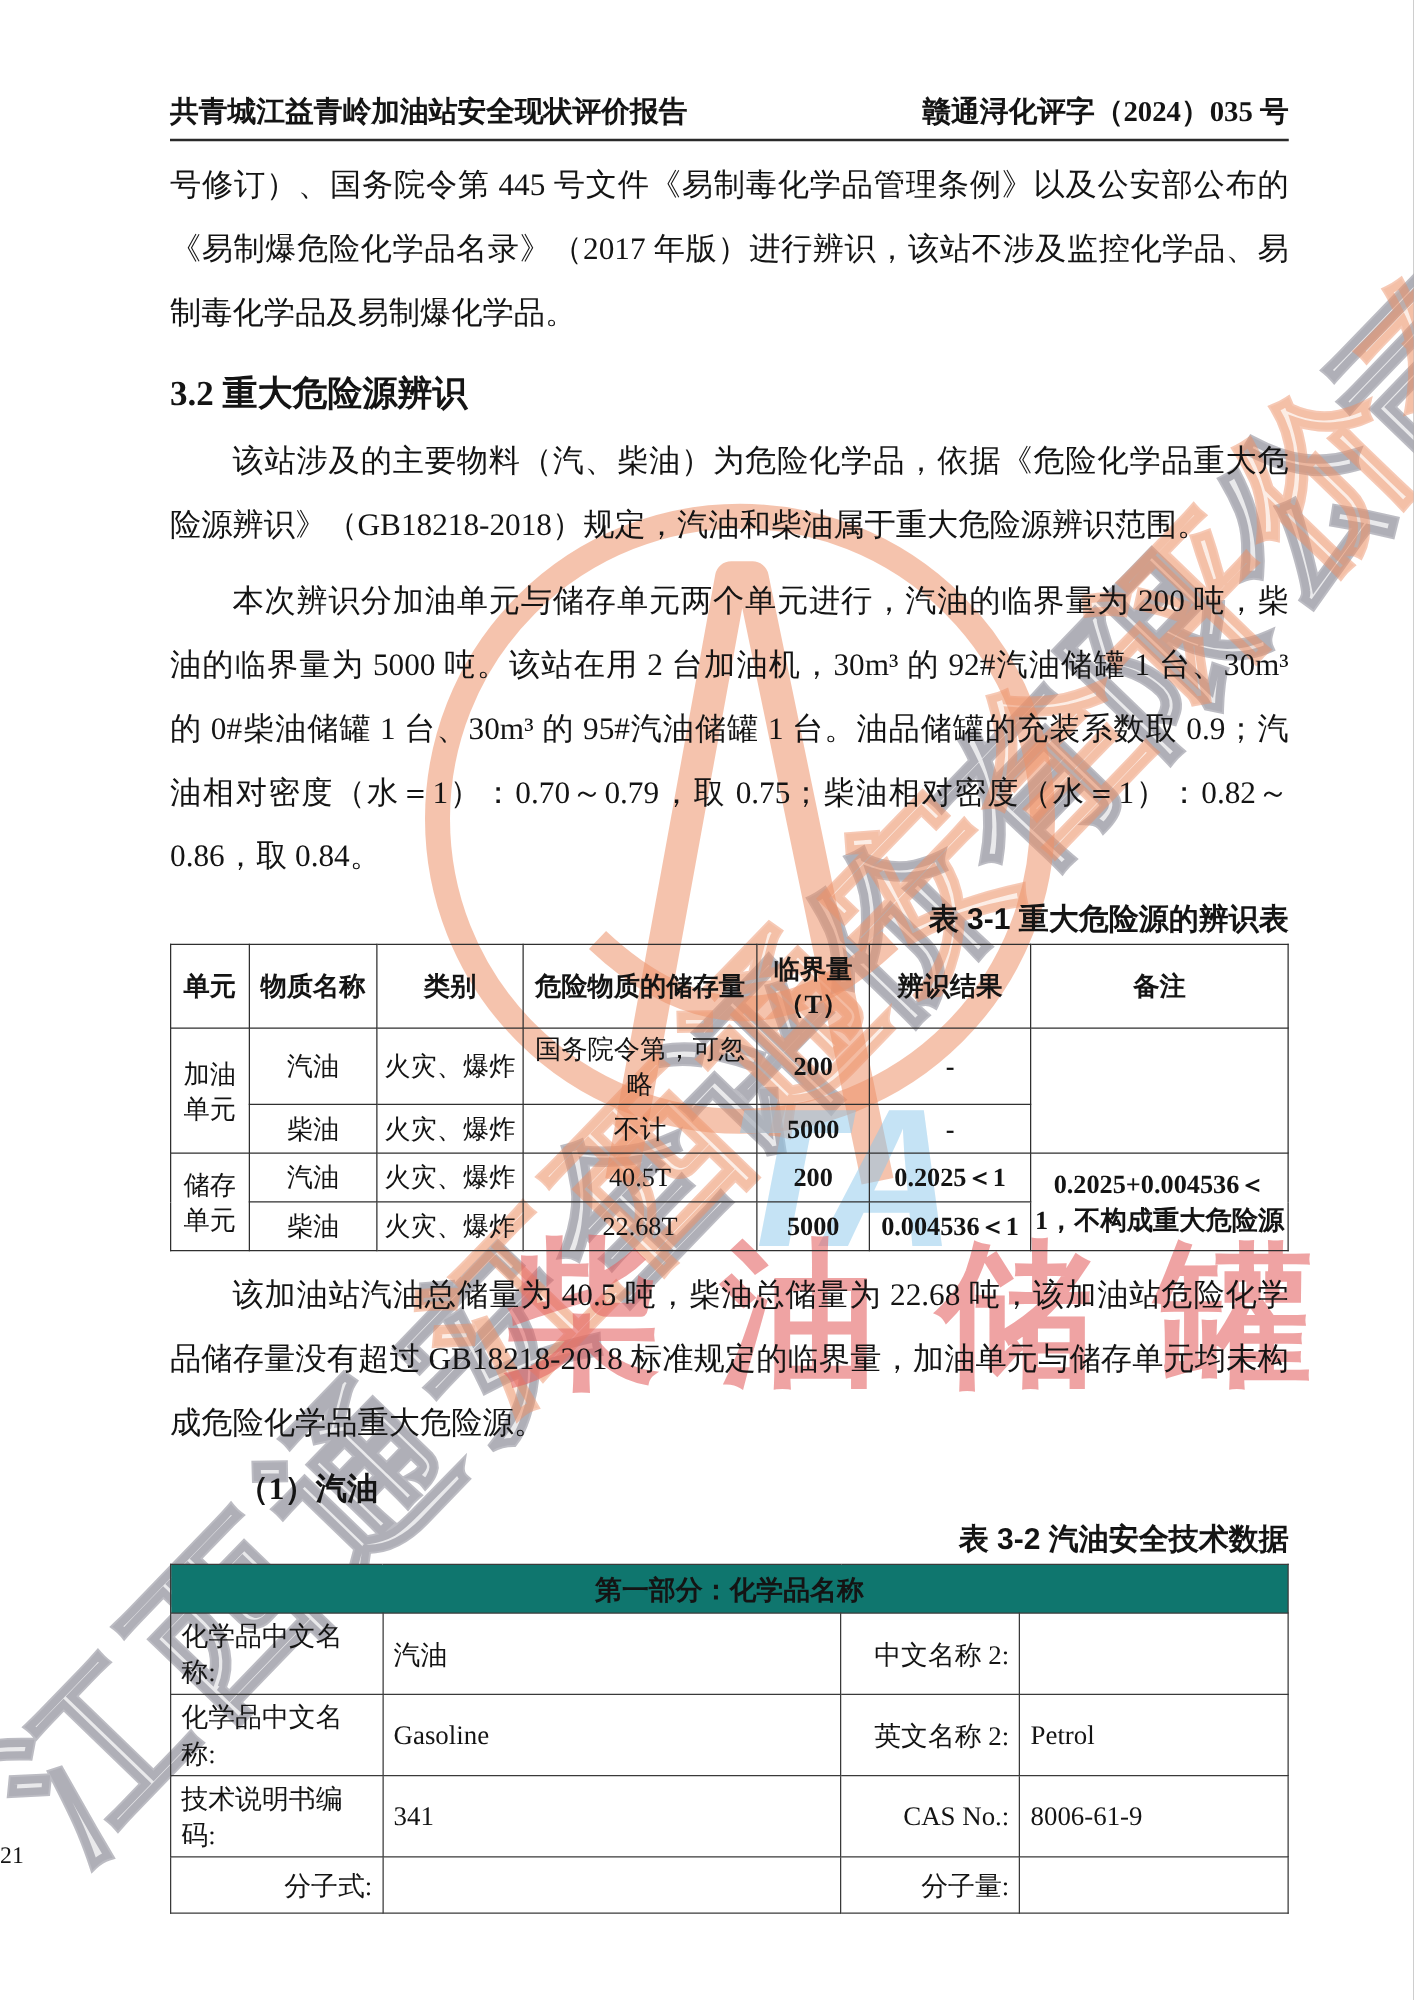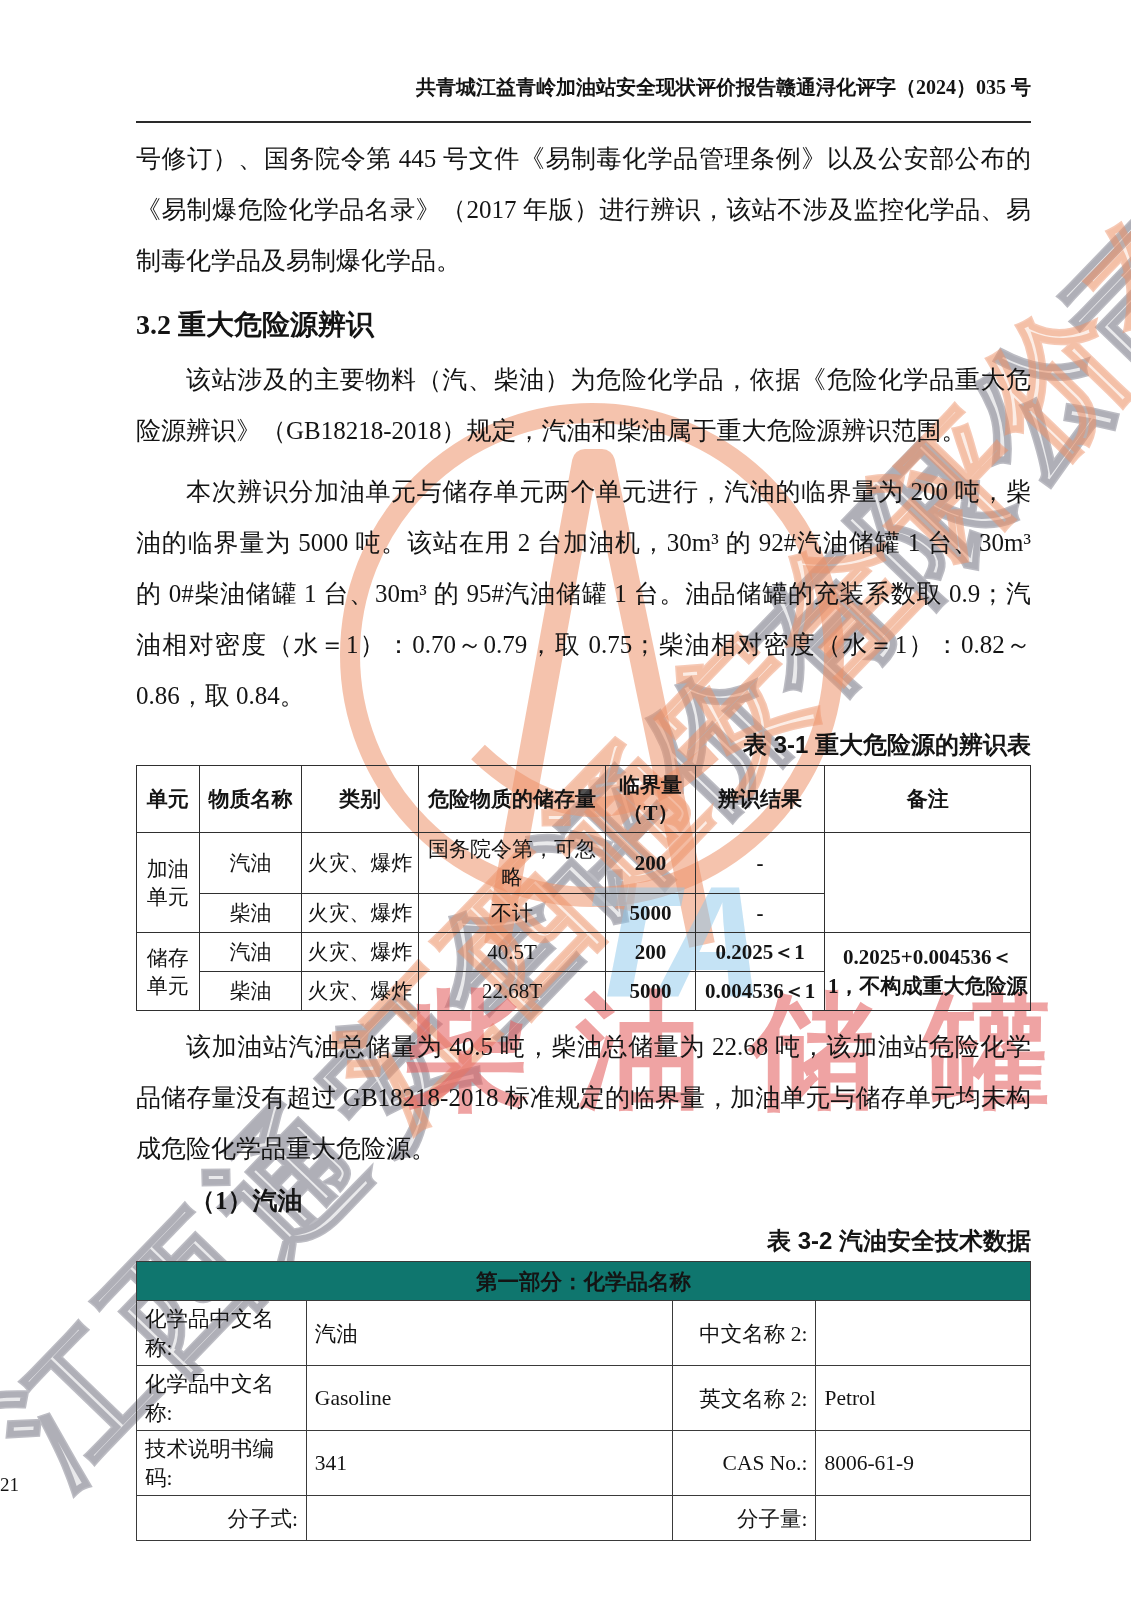--- a/index.html
+++ b/index.html
@@ -24,22 +24,22 @@
     font-size:126px; letter-spacing:48px; color:rgba(228,96,96,0.58);
   }
   .wm-ta {
     position:absolute; left:578px; top:860px; white-space:nowrap;
     font-family:Liberation Mono, monospace; font-weight:bold; font-style:italic;
     font-size:165px; letter-spacing:-14px; color:rgba(140,200,236,0.50);
   }
   
   .content { position:absolute; left:136px; top:74px; width:895px; z-index:1; }
   .hdr {
-    display:flex; justify-content:flex-end; align-items:flex-end;
-    font-size:20px; font-weight:bold; padding-bottom:20px;
+    display:flex; justify-content:space-between; align-items:flex-end;
+    font-size:23px; font-weight:bold; padding-bottom:6px;
     border-bottom:2.5px solid #2a2a2a;
   }
   p.body {
     font-size:25px; line-height:2.04; text-align:justify; margin:10px 0 0 0;
   }
   p.ind { text-indent:2em; }
   h2.sec {
     font-size:28px; font-weight:bold; margin:20px 0 6px 0;
     font-family:"Liberation Serif", serif;
   }

